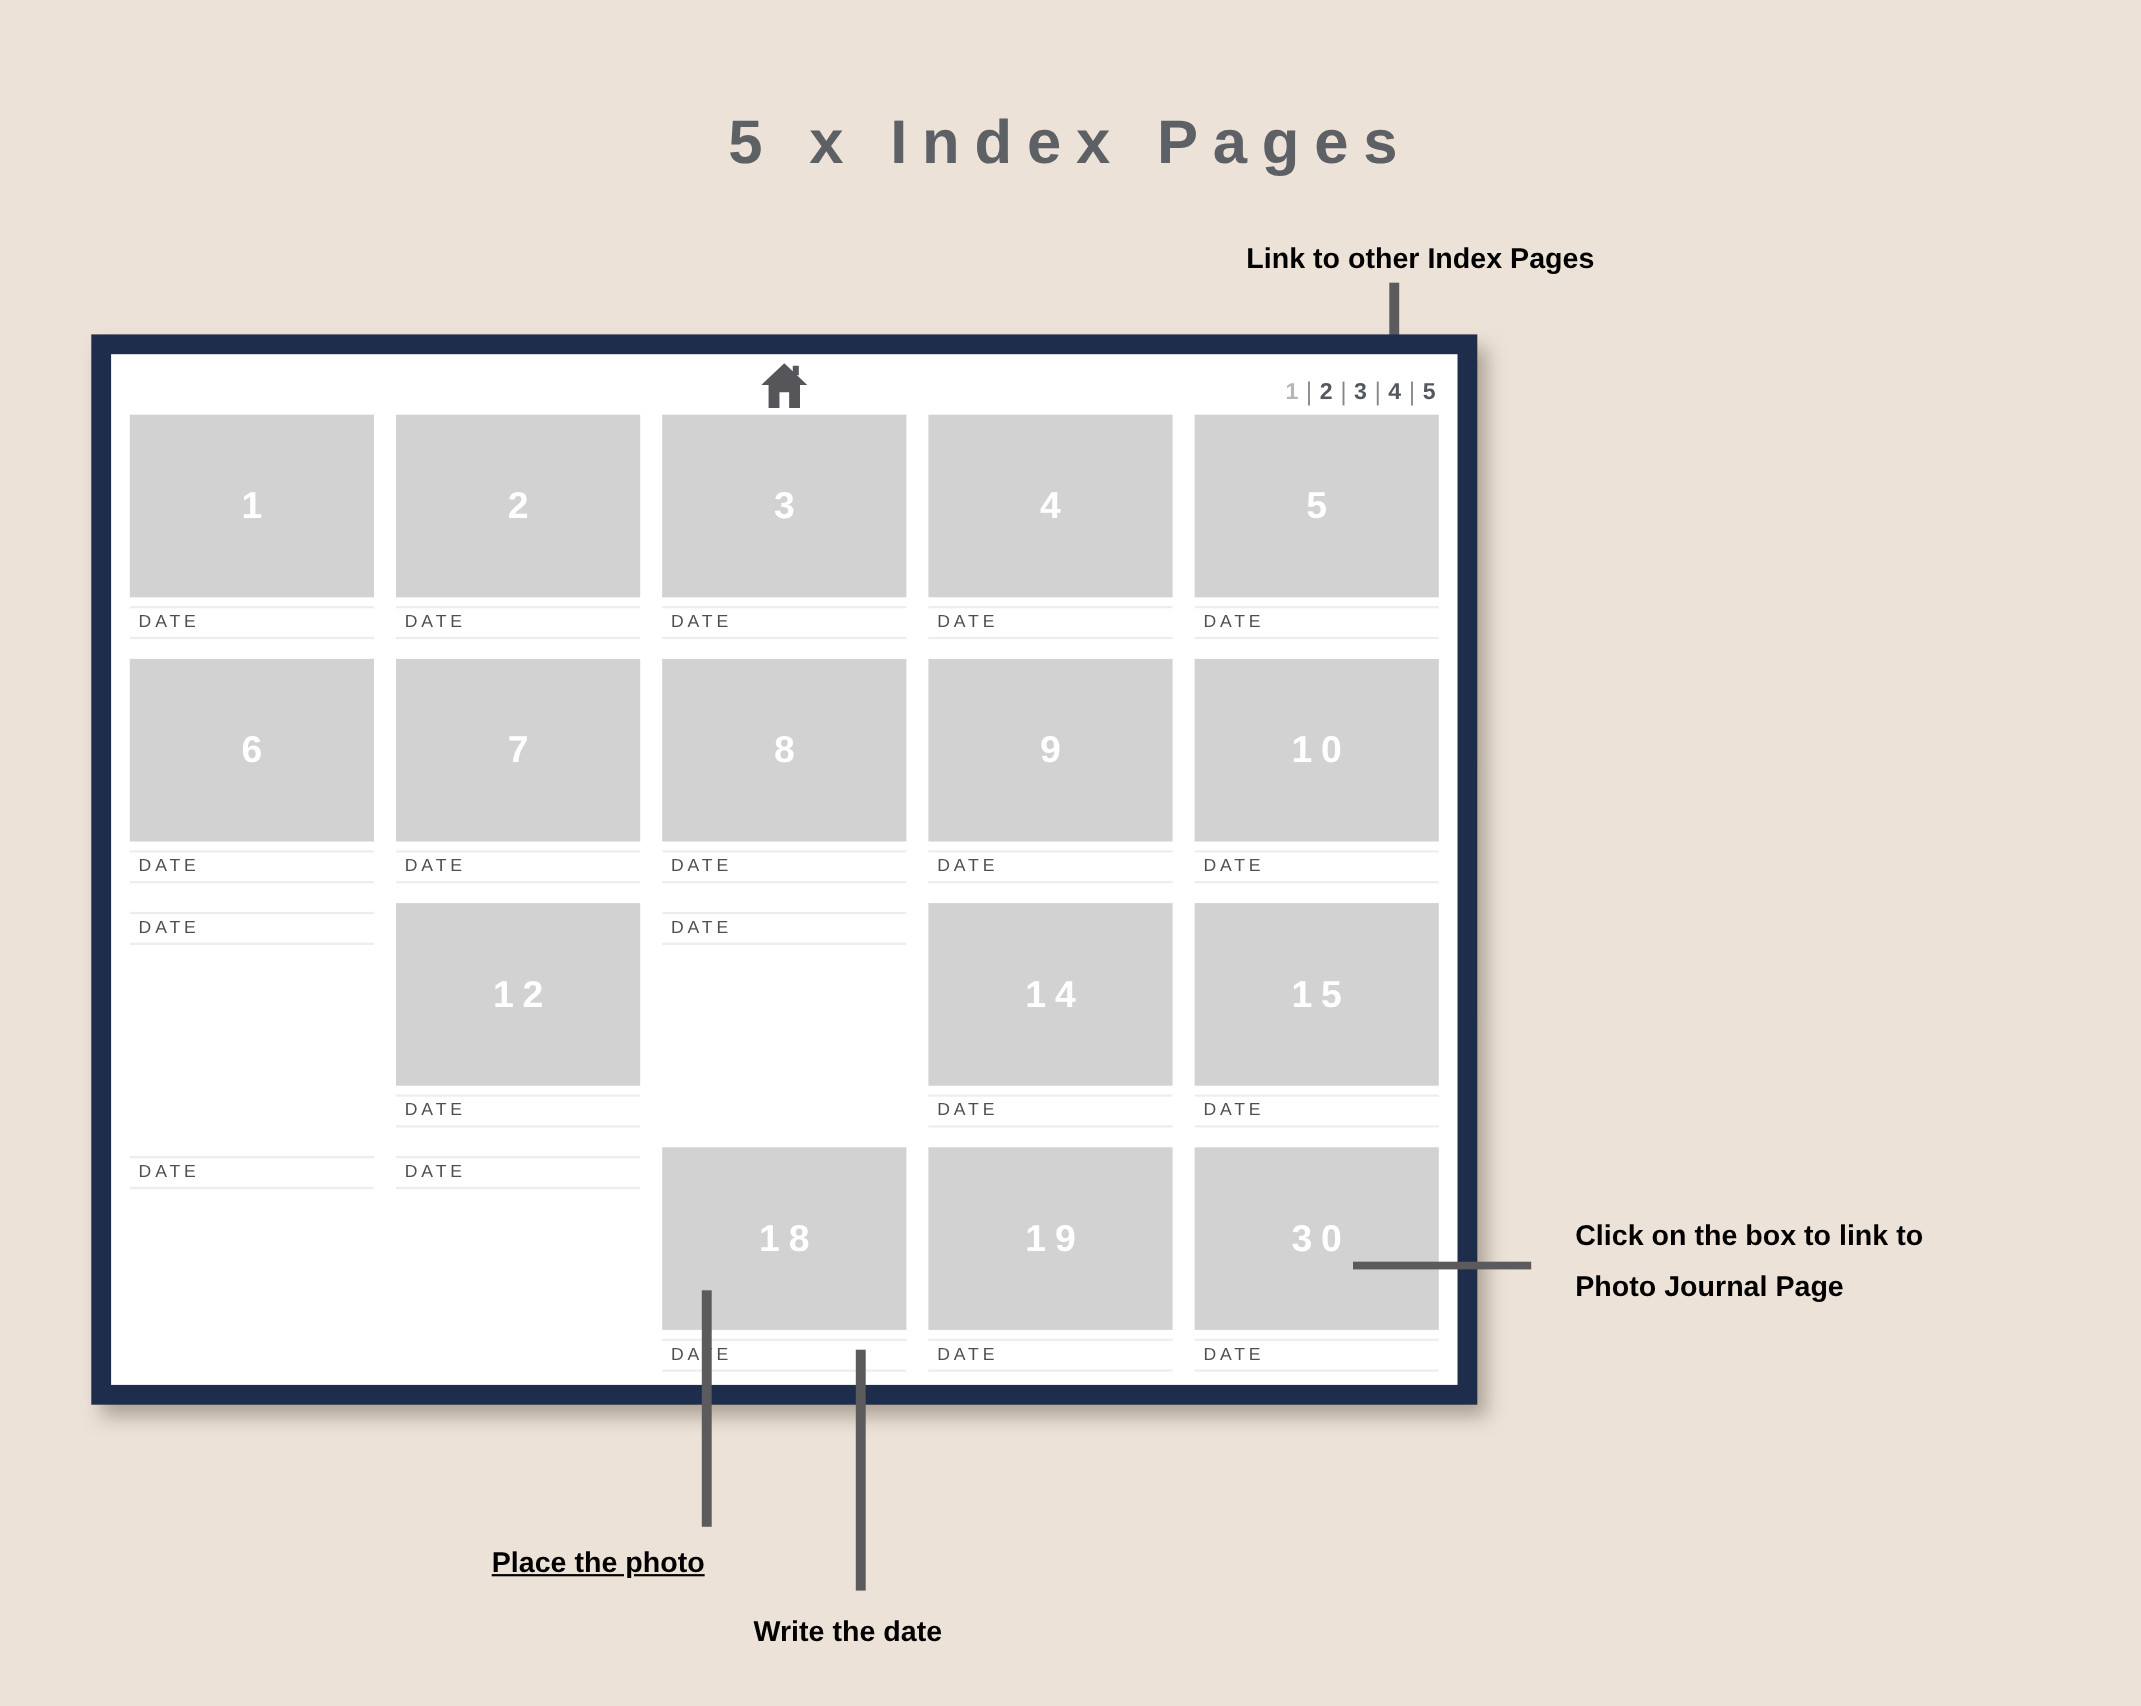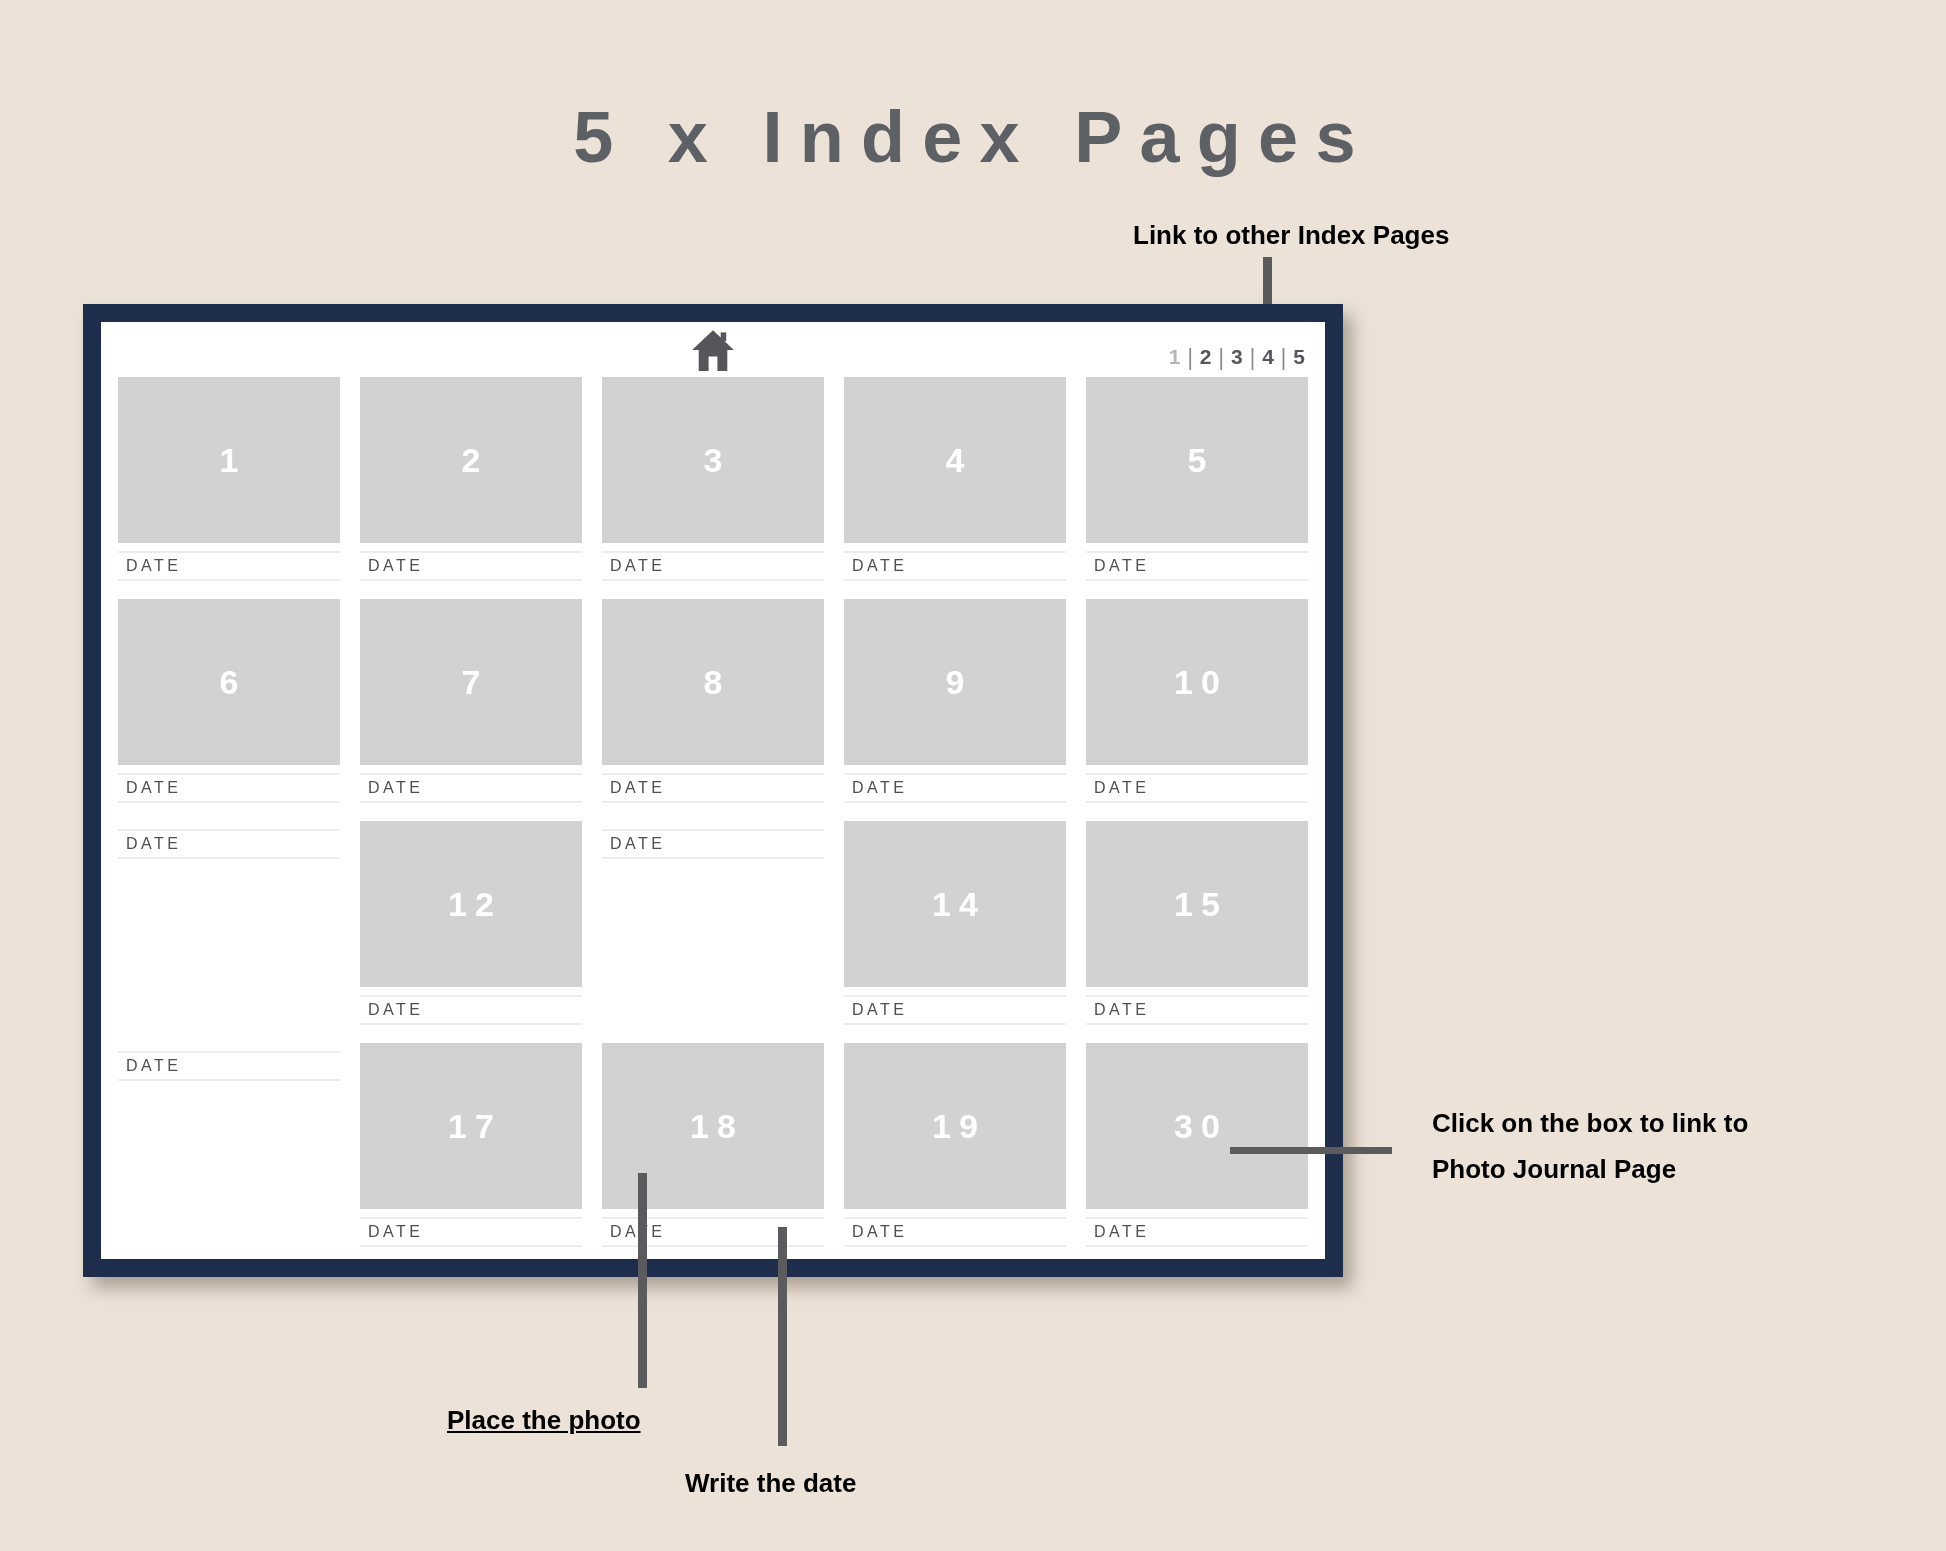--- a/index.html
+++ b/index.html
@@ -9,21 +9,21 @@
     font-family:"Liberation Sans","DejaVu Sans",sans-serif;
     position:relative;
     overflow:hidden;
   }
   .canvas{position:absolute;inset:0;width:1946px;height:1551px;}
 
   
   .title{
     position:absolute;top:96px;left:0;width:100%;
     text-align:center;
-    font-size:72px;font-weight:bold;
+    font-size:56px;font-weight:bold;
     letter-spacing:0.24em;
     color:#5d6065;
     white-space:nowrap;
   }
 
   
   .ann{
     position:absolute;
     font-size:26px;font-weight:bold;
     color:#000000;
@@ -274,23 +274,20 @@
     </div>
   </div>
 
   <div class="cell">
     <div class="date-field">
       <span class="date-label">DATE</span>
     </div>
   </div>
 
   <div class="cell">
-    <div class="photo-box">
-      <span class="photo-num">17</span>
-    </div>
     <div class="date-field">
       <span class="date-label">DATE</span>
     </div>
   </div>
 
   <div class="cell">
     <div class="photo-box">
       <span class="photo-num">18</span>
     </div>
     <div class="date-field">

